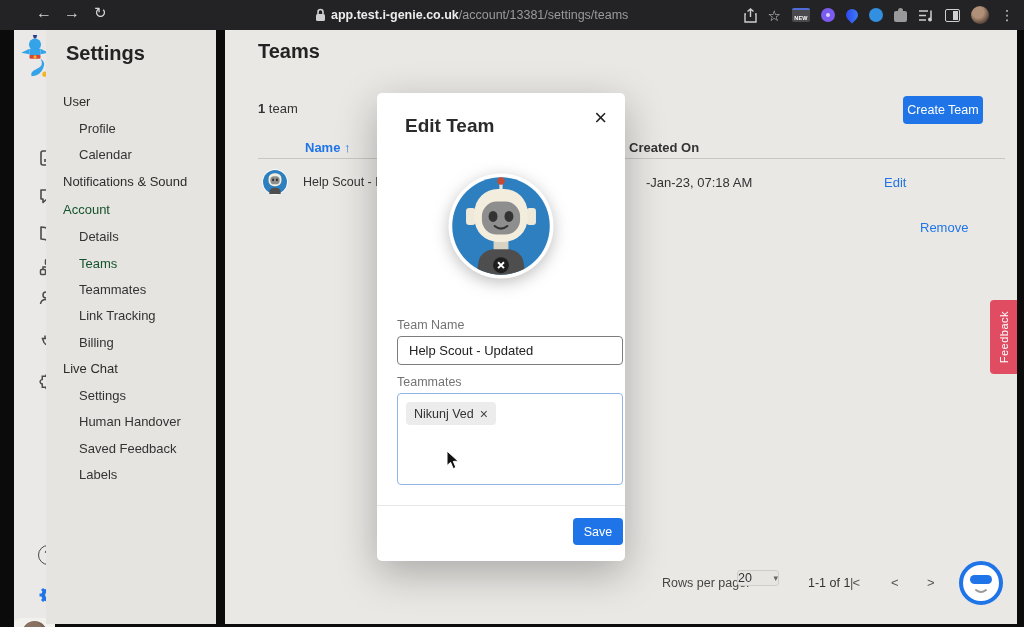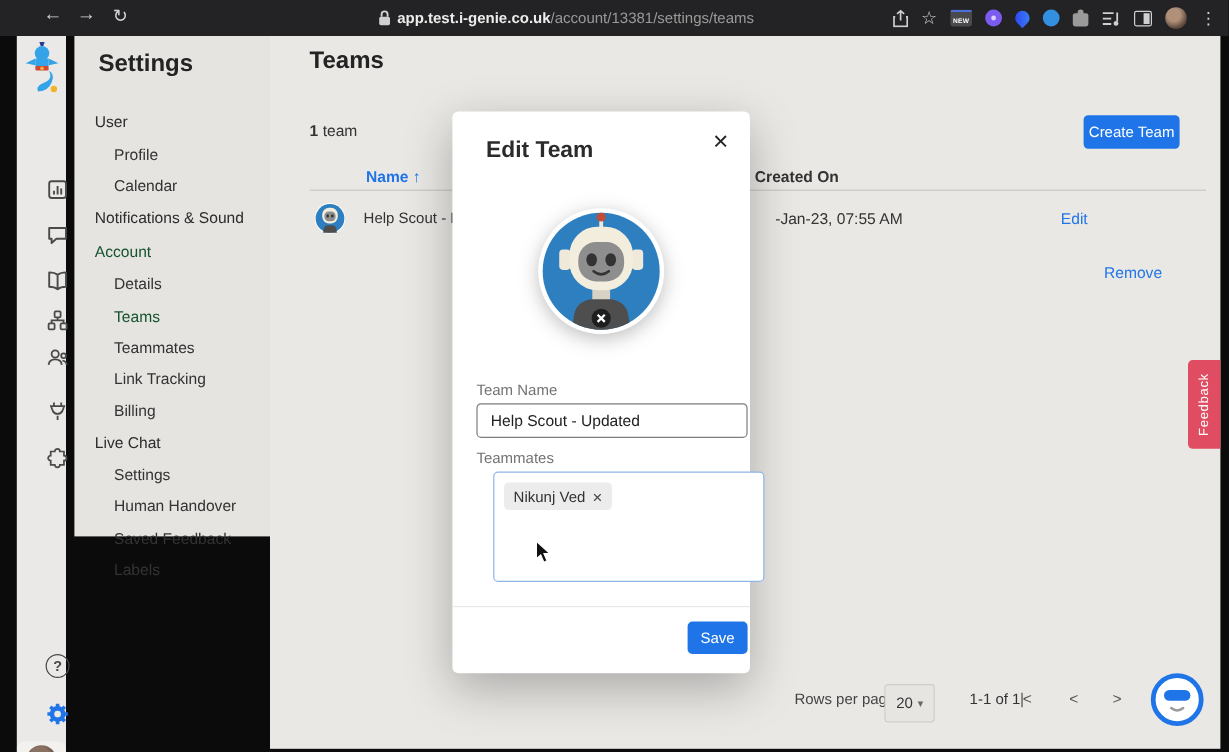--- a/index.html
+++ b/index.html
@@ -31,21 +31,21 @@
   .ext-cloud { width:14px; height:14px; border-radius:50%; background:#338fe0; }
   .ext-puzzle { width:13px; height:11px; background:#9a9a9a; border-radius:2px; position:relative; margin-top:3px; }
   .ext-puzzle::before { content:""; position:absolute; left:4px; top:-3px; width:5px; height:5px; border-radius:50%; background:#9a9a9a; }
   .panel-icon { width:15px; height:13px; border:1.5px solid #cfcfcf; border-radius:2px; position:relative; }
   .panel-icon::before { content:""; position:absolute; right:1px; top:1px; bottom:1px; width:5px; background:#cfcfcf; }
   .tb-avatar { width:18px; height:18px; border-radius:50%; background:radial-gradient(circle at 40% 35%, #b09078 0 35%, #5f4a3e 70%); }
   .dots { color:#cfcfcf; font-size:14px; line-height:1; }
 
   
   .rail    { left:14px;  top:30px; width:41px;  height:594px; background:#ebe9e7; }
-  .navpane { left:62px;  top:30px; width:170px; height:417px; background:#e6e4e1; }
+  .navpane { left:46px;  top:30px; width:170px; height:594px; background:#e6e4e1; }
   .content { left:225px; top:30px; width:792px; height:594px; background:#eae8e5; }
 
   
   .rail-icon { position:absolute; left:24px; width:20px; height:20px; cursor:pointer; }
   .help-circle { position:absolute; left:24px; top:515px; width:20px; height:20px; border:1.6px solid #474747;
     border-radius:50%; color:#474747; font-size:12px; font-weight:bold; display:flex; align-items:center; justify-content:center; cursor:pointer; }
   .rail-avatar-tile { position:absolute; left:0; top:558px; width:41px; height:36px; background:#f2f1ee; border-radius:6px 6px 0 0; top:588px; height:33px; }
   .rail-avatar { position:absolute; left:8px; top:3px; width:25px; height:25px; border-radius:50%;
     background:radial-gradient(circle at 45% 35%, #8a7263 0 35%, #4a3a32 75%); cursor:pointer; }
   .rail-avatar::after { content:""; position:absolute; right:-1px; bottom:0; width:8px; height:8px;
@@ -69,23 +69,23 @@
   .col-created { position:absolute; left:404px; top:110px; font-size:13px; font-weight:bold; color:#333; }
   .head-divider { position:absolute; left:33px; top:128px; width:747px; height:1px; background:#c9c7c4; }
   .row-avatar { position:absolute; left:37px; top:139px; width:26px; height:26px; }
   .row-name { position:absolute; left:78px; top:145px; font-size:12.5px; color:#333; white-space:nowrap; }
   .row-date { position:absolute; left:421px; top:145px; font-size:13px; color:#333; white-space:nowrap; }
   .link { font-size:13px; color:#1f75e8; cursor:pointer; }
   .row-edit { position:absolute; left:659px; top:145px; }
   .row-remove { position:absolute; left:695px; top:145px;margin-top:45px; }
 
   .pag-label { position:absolute; left:437px; top:546px; font-size:12.5px; color:#444; }
-  .pag-select { position:absolute; left:512px; top:540px; width:42px; height:32px; background:#e7e5e2;
+  .pag-select { position:absolute; left:512px; top:540px; width:42px; height:16px; background:#e7e5e2;
     border:1px solid #d0cecb; border-radius:3px; font-size:12.5px; color:#333; display:flex;
-    align-items:center; justify-content:center; gap:4px; cursor:pointer; }
+    align-items:center; justify-content:space-between; gap:4px; cursor:pointer; }
   .pag-select .caret { font-size:9px; color:#666; }
   .pag-range { position:absolute; left:583px; top:546px; font-size:12.5px; color:#333; }
   .pag-btn { position:absolute; top:545px; font-size:13px; color:#555; cursor:pointer; letter-spacing:-1px; }
 
   
   .feedback { left:990px; top:300px; width:27px; height:74px; background:#e04d62; border-radius:4px 0 0 4px;
     z-index:30; display:flex; align-items:center; justify-content:center; cursor:pointer; }
   .feedback span { writing-mode:vertical-rl; transform:rotate(180deg); color:#fff; font-size:11px; letter-spacing:.5px; }
 
   
@@ -97,21 +97,21 @@
   .modal-title { position:absolute; left:28px; top:22px; font-size:19px; font-weight:bold; color:#2b2b2b; }
   .modal-close { position:absolute; right:18px; top:14px; font-size:22px; color:#222; cursor:pointer; line-height:1; }
   .modal-avatar { position:absolute; left:50%; transform:translateX(-50%); top:80px; width:106px; height:106px;
     filter:drop-shadow(0 4px 8px rgba(0,0,0,.25)); }
   .field-label { position:absolute; left:20px; font-size:12.5px; color:#737373; }
   .tn-label { top:225px; }
   .tn-input { position:absolute; left:20px; top:243px; width:226px; height:29px; border:1px solid #7d7d7d;
     border-radius:4px; font-size:13px; color:#222; padding:0 11px; background:#fff;
     font-family:"Liberation Sans",sans-serif; }
   .tm-label { top:282px; }
-  .tm-box { position:absolute; left:34px; top:300px; width:226px; height:92px; border:1px solid #8fb5e8;
+  .tm-box { position:absolute; left:20px; top:300px; width:226px; height:92px; border:1px solid #8fb5e8;
     border-radius:4px; background:#fff; cursor:text; }
   .chip { position:absolute; left:8px; top:8px; height:23px; background:#ececec; border-radius:4px;
     display:flex; align-items:center; gap:6px; padding:0 8px; font-size:12.5px; color:#333; }
   .chip .chip-x { font-size:14px; color:#444; cursor:pointer; line-height:1; }
   .modal-divider { position:absolute; left:0; top:412px; width:100%; height:1px; background:#e8e8e8; }
   .save-btn { position:absolute; left:196px; top:425px; width:50px; height:27px; font-size:12.5px; }
 
   .cursor { left:446px; top:450px; z-index:60; pointer-events:none; }
 </style>
 </head>
@@ -259,21 +259,21 @@
         <circle cx="50" cy="50" r="46" fill="#2d7fc0"></circle>
       <g>
           <path d="M28 96 L30 82 Q32 74 42 72 L58 72 Q68 74 70 82 L72 96 Z" fill="#4e4e4e"></path>
         </g>
       <rect x="25" y="16" width="50" height="50" rx="22" fill="#f3eddd"></rect>
       <rect x="32" y="28" width="36" height="31" rx="14" fill="#8e8e8e"></rect>
       <ellipse cx="42.5" cy="42" rx="4.2" ry="5.2" fill="#333"></ellipse>
         <ellipse cx="57.5" cy="42" rx="4.2" ry="5.2" fill="#333"></ellipse>
     </svg>
     <div class="row-name">Help Scout - D</div>
-    <div class="row-date">-Jan-23, 07:55 AM</div>
+    <div class="row-date">-Jan-23, 07:18 AM</div>
     <div class="link row-edit">Edit</div>
     <div class="link row-remove">Remove</div>
 
     <div class="pag-label">Rows per page:</div>
     <div class="pag-select">
         <span>20</span>
         <span class="caret">▾</span>
       </div>
     <div class="pag-range">1-1 of 1</div>
     <div class="pag-btn" style="left:625px">|&lt;</div>

